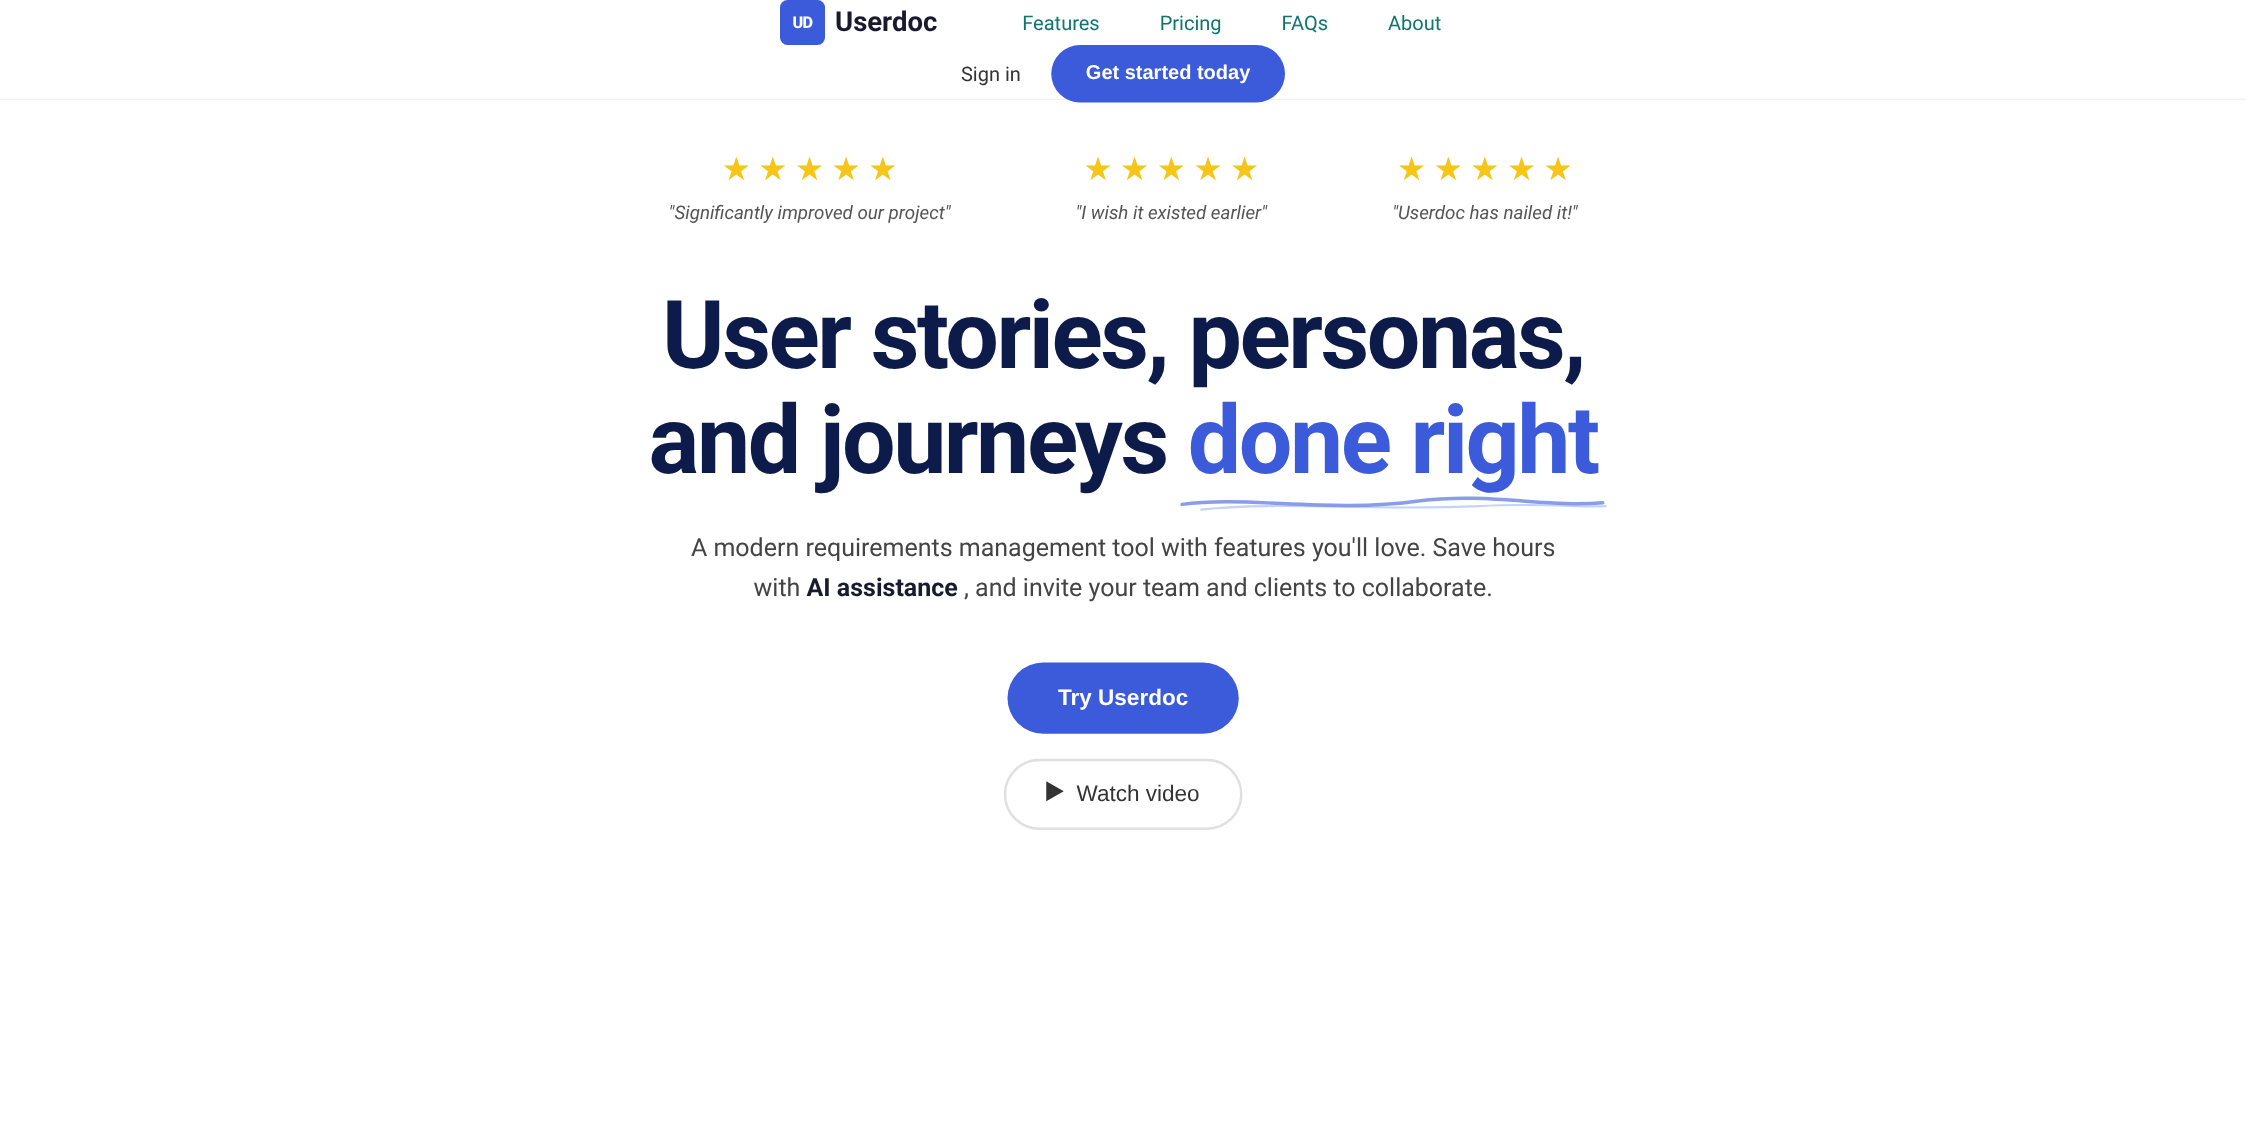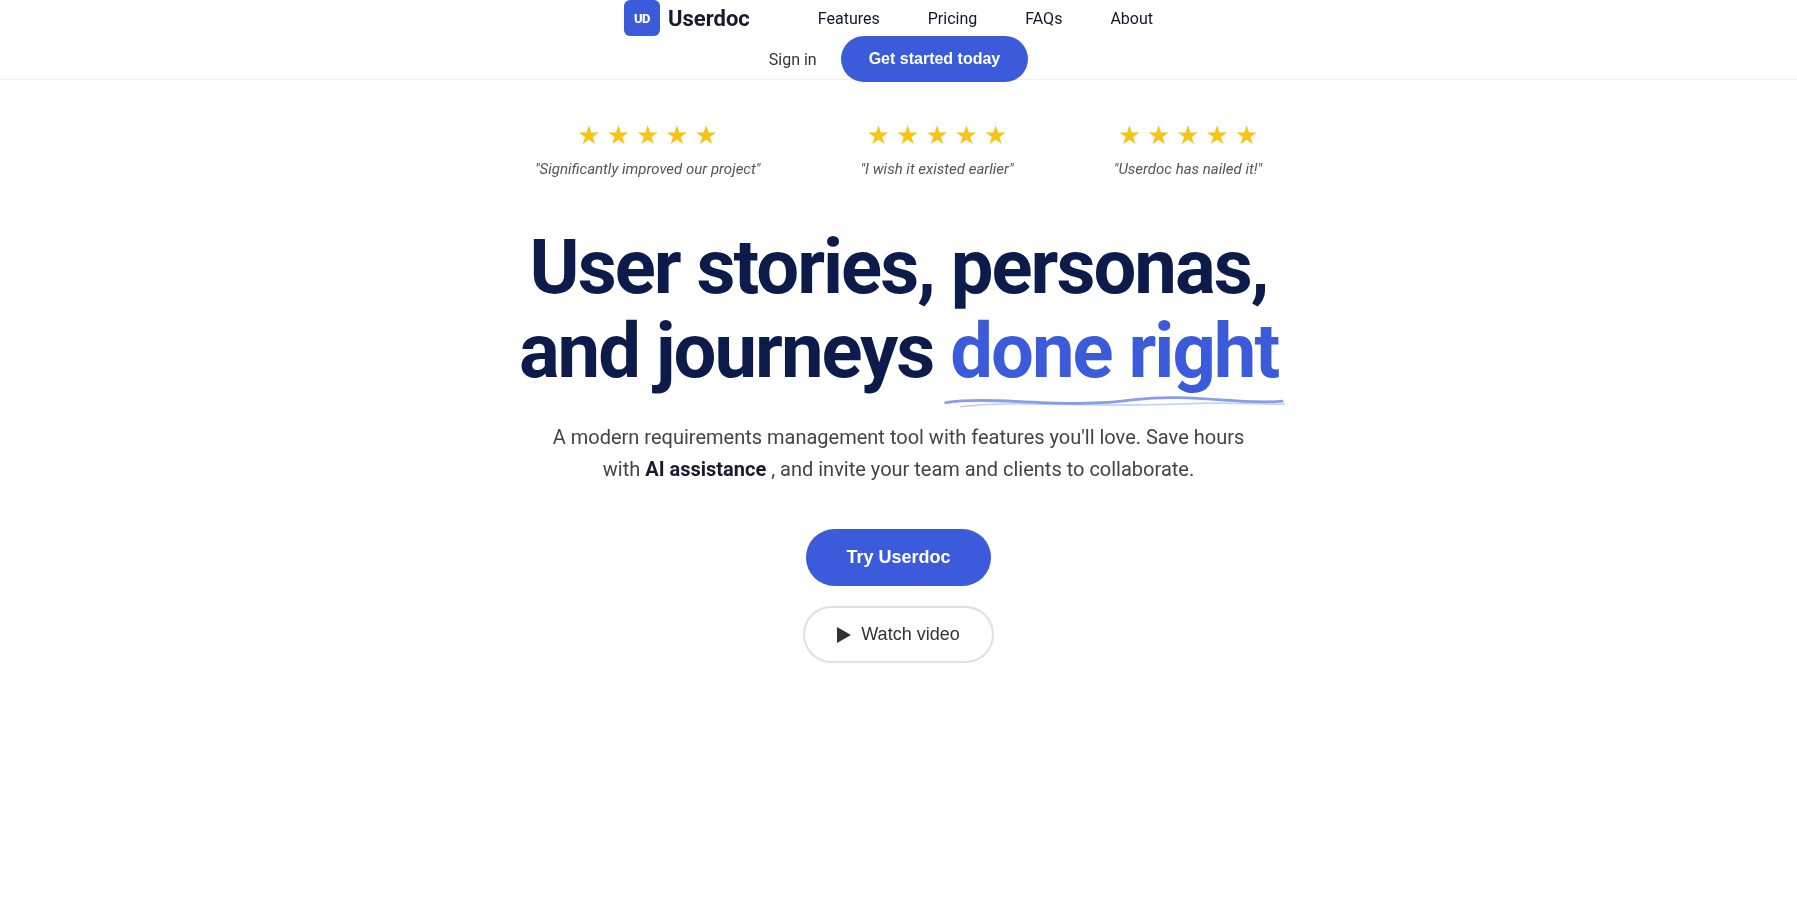--- a/index.html
+++ b/index.html
@@ -61,21 +61,21 @@
     }
 
     .nav-links {
       display: flex;
       align-items: center;
       gap: 8px;
     }
 
     .nav-link {
       font-size: 16px;
-      color: #0f172a;
+      color: #0f766e;
       text-decoration: none;
       padding: 8px 20px;
       border-radius: 6px;
       cursor: pointer;
       transition: background 0.15s;
     }
 
     .navbar-right {
       display: flex;
       align-items: center;
@@ -223,21 +223,21 @@
       padding: 18px 40px;
       border-radius: 50px;
       font-size: 18px;
       font-weight: 600;
       cursor: pointer;
       transition: background 0.15s;
     }
 
     .watch-btn {
       display: flex;
-      align-items: center;
+      align-items: flex-start;
       gap: 10px;
       background: #ffffff;
       border: 2px solid #e0e0e0;
       padding: 16px 32px;
       border-radius: 50px;
       font-size: 18px;
       font-weight: 500;
       color: #333;
       cursor: pointer;
       transition: background 0.15s;

